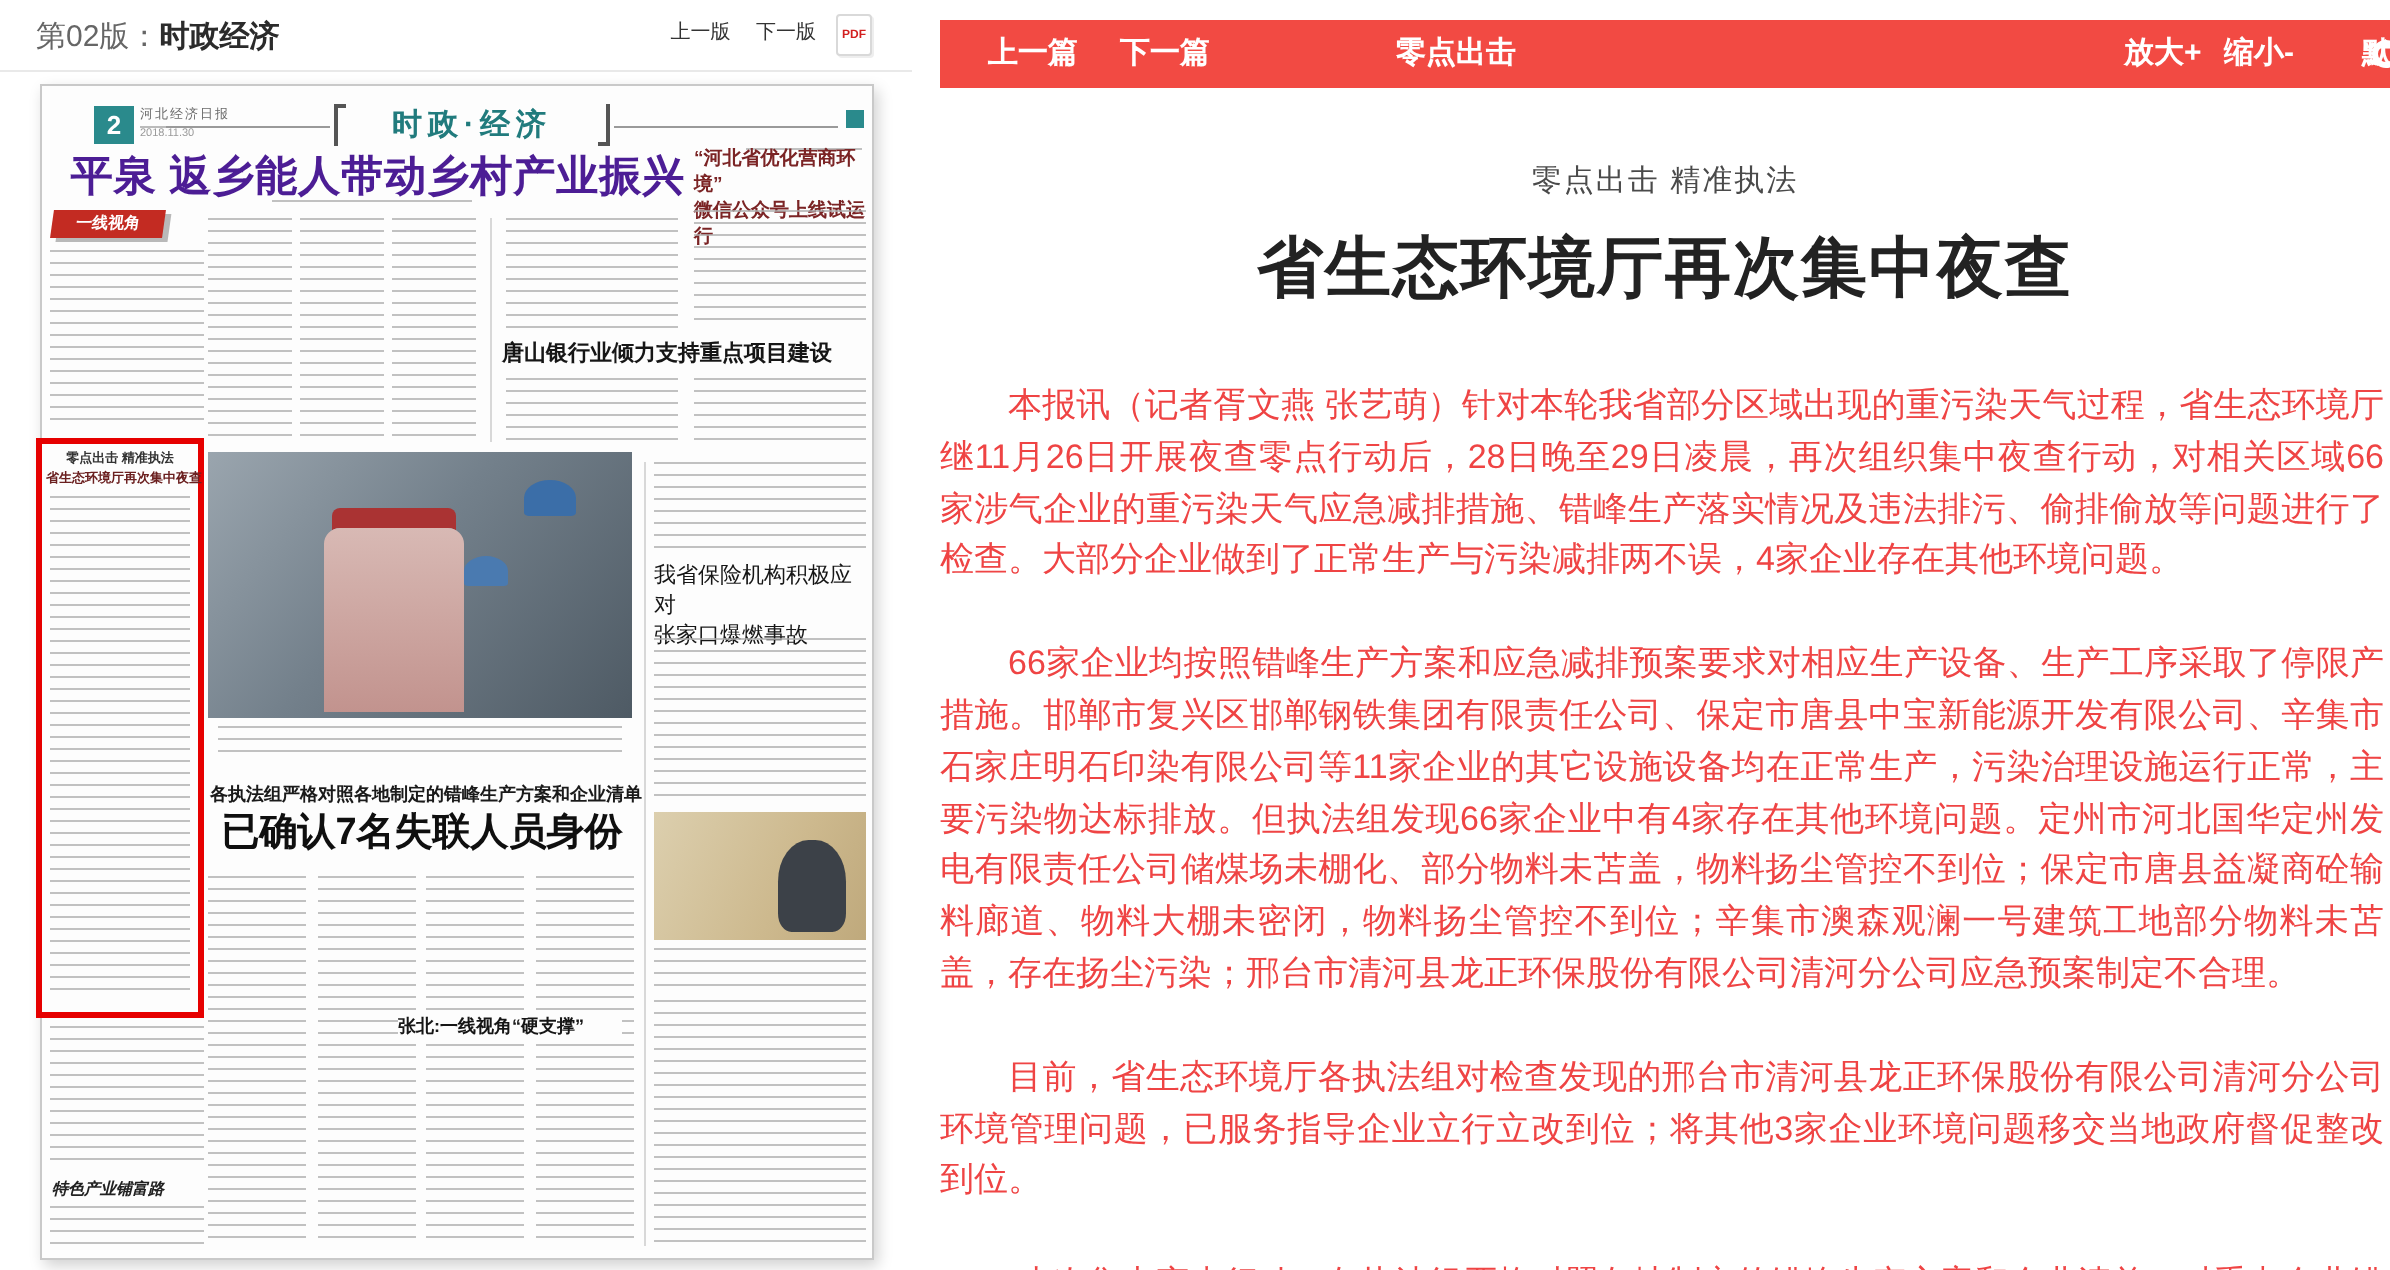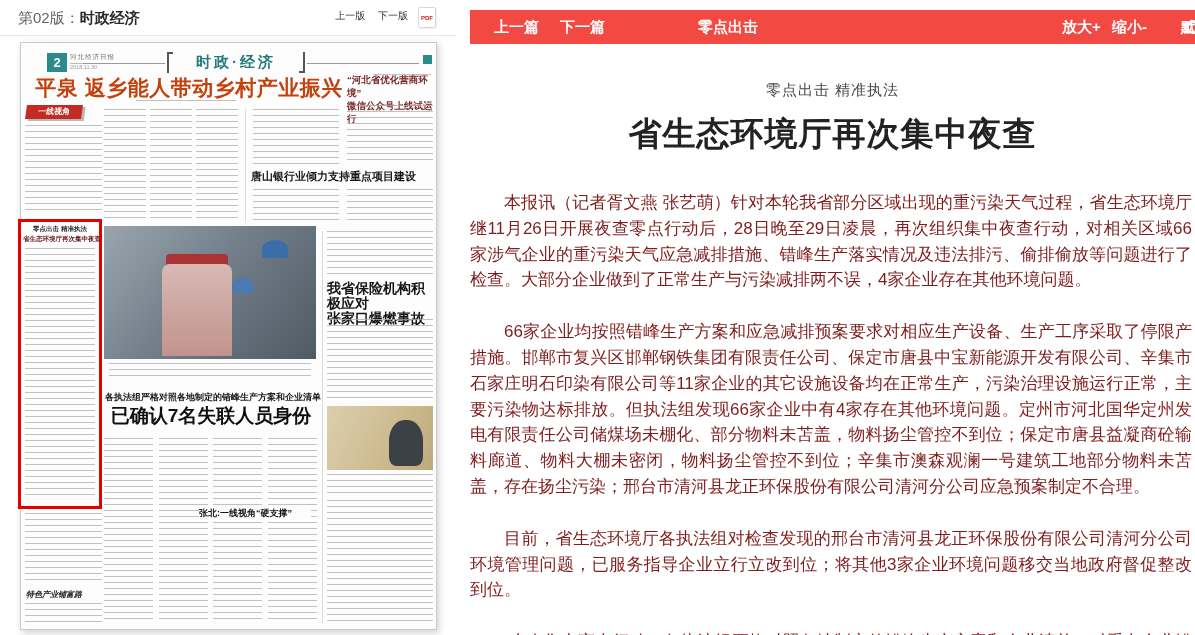--- a/index.html
+++ b/index.html
@@ -30,30 +30,30 @@
              font-weight:bold; font-size:13px; text-align:center; line-height:19px; }
   .mast-name { left:49px; top:10px; font-size:6.5px; color:#6a6a6a; letter-spacing:1px; border-bottom:1px solid #bbb; padding-bottom:1px;}
   .mast-date { left:49px; top:21px; font-size:5.5px; color:#9a9a9a; }
   .banner { left:150px; top:10px; width:130px; text-align:center; font-size:15px; font-weight:bold;
             color:#217b7d; letter-spacing:3px; }
   .brk-l { left:146px; top:9px; width:6px; height:21px; border-left:2px solid #555; border-top:2px solid #555; }
   .brk-r { left:278px; top:9px; width:6px; height:21px; border-right:2px solid #555; border-bottom:2px solid #555; }
   .tr-box { left:402px; top:12px; width:9px; height:9px; background:#2a8a8c; }
 
   .hl-main { left:12px; top:31px; width:312px; text-align:center; font-size:21px; font-weight:bold;
-             color:#c2410c; white-space:nowrap; letter-spacing:.5px; }
+             color:#4c1d95; white-space:nowrap; letter-spacing:.5px; }
   .hl-biz { left:326px; top:30px; width:88px; text-align:left; font-size:9.5px; font-weight:bold;
             color:#7b2425; line-height:13px; }
   .lbl-view { left:5px; top:62px; width:56px; height:14px; background:#c32b22; color:#fff;
               font-size:8px; font-weight:bold; text-align:center; line-height:14px; transform:skewX(-8deg); box-shadow:3px 2px 0 #b9b9b9; }
   .hl-red-box { left:-3px; top:176px; width:84px; height:290px; border:3px solid #e60000; background:rgba(255,255,255,.25); padding:3px 2px; cursor:pointer; }
   .hl-red-k { font-size:6.5px; font-weight:bold; color:#333; text-align:center; white-space:nowrap; }
   .hl-red-t { font-size:6.5px; font-weight:bold; color:#6b2020; text-align:center; white-space:nowrap; margin-top:1px; }
   .hl-tang { left:230px; top:126px; width:184px; font-size:11px; font-weight:bold; color:#161616; white-space:nowrap; }
-  .hl-ins { left:306px; top:238px; width:108px; font-size:14px; font-weight:bold; color:#161616; line-height:15px; }
+  .hl-ins { left:306px; top:238px; width:108px; font-size:11px; font-weight:normal; color:#161616; line-height:15px; }
   .hl-press { left:84px; top:348px; width:212px; text-align:center; font-size:9px; font-weight:bold; color:#1a1a1a; white-space:nowrap; }
   .hl-conf { left:84px; top:360px; width:212px; text-align:center; font-size:19px; font-weight:bold; color:#0f0f0f; white-space:nowrap; }
   .hl-zb { left:178px; top:464px; width:112px; background:#fdfdfd; font-size:9px; font-weight:bold; color:#161616; white-space:nowrap; }
   .hl-ind { left:5px; top:546px; font-size:8px; font-weight:bold; color:#222; white-space:nowrap;font-style:italic; }
 
   .photo1 { left:83px; top:183px; width:212px; height:133px;
             background:linear-gradient(130deg,#9aa5ae 0%,#73808b 45%,#4e5a64 100%); overflow:hidden; }
   .photo1 .boiler { position:absolute; left:58px; top:38px; width:70px; height:92px; border-radius:8px 8px 0 0;
                     background:linear-gradient(#d8b9b4,#c2938e); box-shadow:0 -14px 0 -4px #a33; }
   .photo1 .helm1 { position:absolute; right:28px; top:14px; width:26px; height:18px; border-radius:50% 50% 10% 10%; background:#3b6ea8; }
@@ -65,21 +65,21 @@
   
   .toolbar { position:absolute; left:470px; top:10px; width:725px; height:34px; overflow:hidden; }
   .toolbar .tb-item { position:absolute; top:0; height:34px; line-height:34px; color:#fff;
                       font-size:15px; font-weight:bold; cursor:pointer; white-space:nowrap; }
   .tb-circle { position:absolute; top:10px; width:14px; height:14px; border:3px solid #fff; border-radius:50%; }
 
   .article { position:absolute; left:470px; top:44px; width:725px; height:591px; overflow:hidden; }
   .kicker { margin-top:37px; text-align:center; font-size:15px; color:#4a4a4a; letter-spacing:1px; }
   .a-title { margin-top:12px; text-align:center; font-size:33px; font-weight:bold; color:#222; letter-spacing:1px; }
   .a-body { margin-top:33px; width:722px; }
-  .a-body p { font-size:17px; line-height:25.8px; color:#7f1d1d; text-align:justify; text-indent:2em; margin-bottom:26px; }
+  .a-body p { font-size:17px; line-height:25.8px; color:#ef4444; text-align:justify; text-indent:2em; margin-bottom:26px; }
 </style>
 </head>
 <body>
 
 <div class="screen">
 
   <div class="lp-header">
     <div class="lp-pagelabel"><span>第02版：</span><span class="lp-pagename">时政经济</span></div>
     <div class="lp-nav">
       <a>上一版</a>

